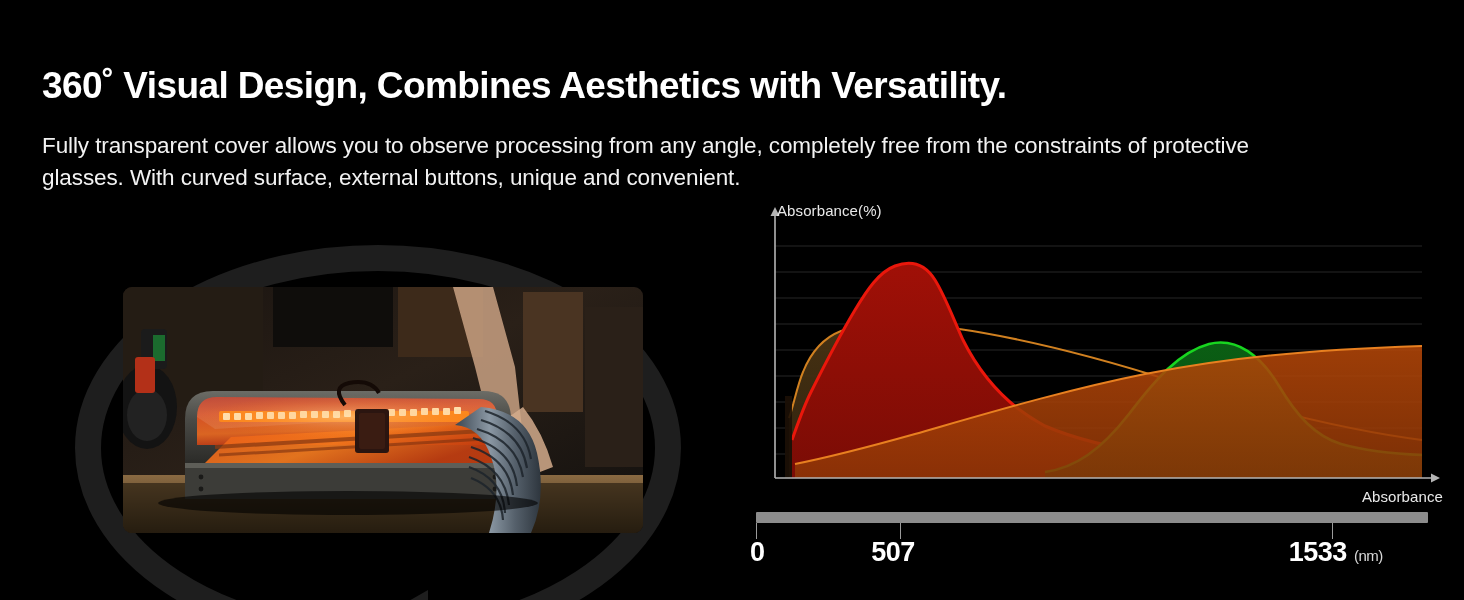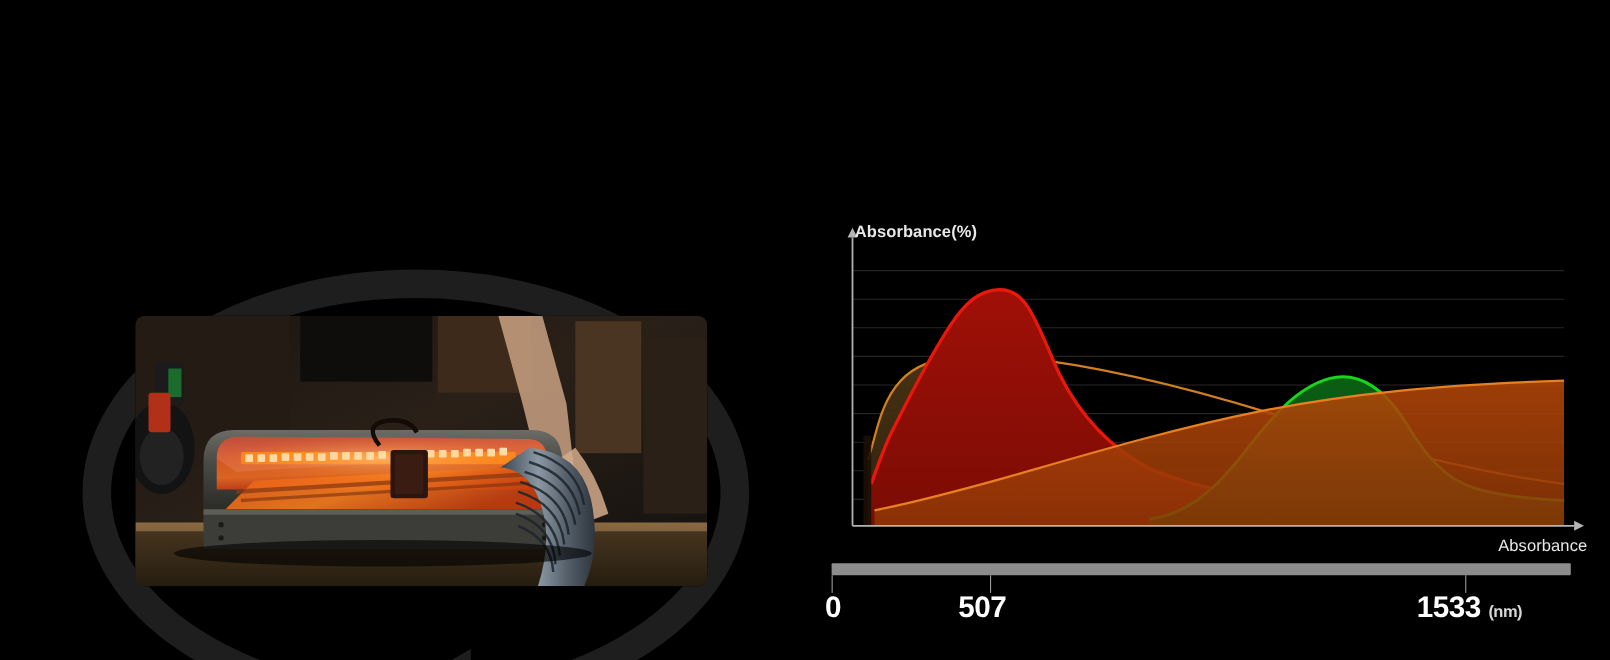--- a/index.html
+++ b/index.html
@@ -50,21 +50,21 @@
   .photo svg { display: block; width: 100%; height: 100%; }
 
   
   .chart {
     position: absolute; left: 745px; top: 200px;
     width: 700px; height: 300px;
   }
   .chart svg { display: block; }
   .axis-label-y {
     position: absolute; left: 32px; top: 2px;
-    font-size: 15px; color: #e8e8e8; letter-spacing: 0.1px; font-weight: bold;
+    font-size: 15px; color: #e8e8e8; letter-spacing: 0.1px;
   }
   .axis-label-x {
     position: absolute; right: 2px; top: 288px;
     font-size: 15px; color: #e8e8e8; letter-spacing: 0.1px;
   }
 
   
   .scalebar-wrap { position: absolute; left: 756px; top: 512px; width: 672px; }
   .scalebar {
     position: relative; width: 672px; height: 11px;
@@ -76,34 +76,36 @@
   .tick-1064 { left: 576px; }
   .sticklabels { position: relative; height: 40px; margin-top: 14px; }
   .sticklabel {
     position: absolute; top: 0;
     font-size: 27px; font-weight: 700; color: #ffffff;
     letter-spacing: -0.5px; white-space: nowrap;
   }
   .lab-0 { left: -6px; }
   .lab-455 { left: 137px; transform: translateX(-50%); }
   .lab-1064 { left: 576px; transform: translateX(-46%); }
-  .unit { font-size: 15px; font-weight: 700; color: #d8d8d8; margin-left: 7px; }
+  .unit { font-size: 15px; font-weight: 400; color: #d8d8d8; margin-left: 7px; }
 </style>
 </head>
 <body>
 
 <div id="root">
 
   <div class="watermark">
     <svg class="wm-arrow" width="640" height="420" viewBox="0 0 640 420">
       <ellipse cx="320" cy="210" rx="290" ry="190" fill="none" stroke="#1e1e1e" stroke-width="26"></ellipse>
       <polygon points="300,392 370,352 370,432" fill="#1e1e1e"></polygon>
     </svg>
   </div>
 
+  <div class="headline">360˚ Visual Design, Combines Aesthetics with Versatility.</div>
+  <div class="subhead">Fully transparent cover allows you to observe processing from any angle, completely free from the constraints of protective glasses. With curved surface, external buttons, unique and convenient.</div>
 
   <div class="photo">
     <svg viewBox="0 0 520 246" preserveAspectRatio="none">
       <defs>
         <linearGradient id="bgRoom" x1="0" y1="0" x2="1" y2="1">
           <stop offset="0%" stop-color="#1a1410"></stop>
           <stop offset="45%" stop-color="#2a2018"></stop>
           <stop offset="100%" stop-color="#12100e"></stop>
         </linearGradient>
         <linearGradient id="coverGlow" x1="0" y1="0" x2="0.2" y2="1">

